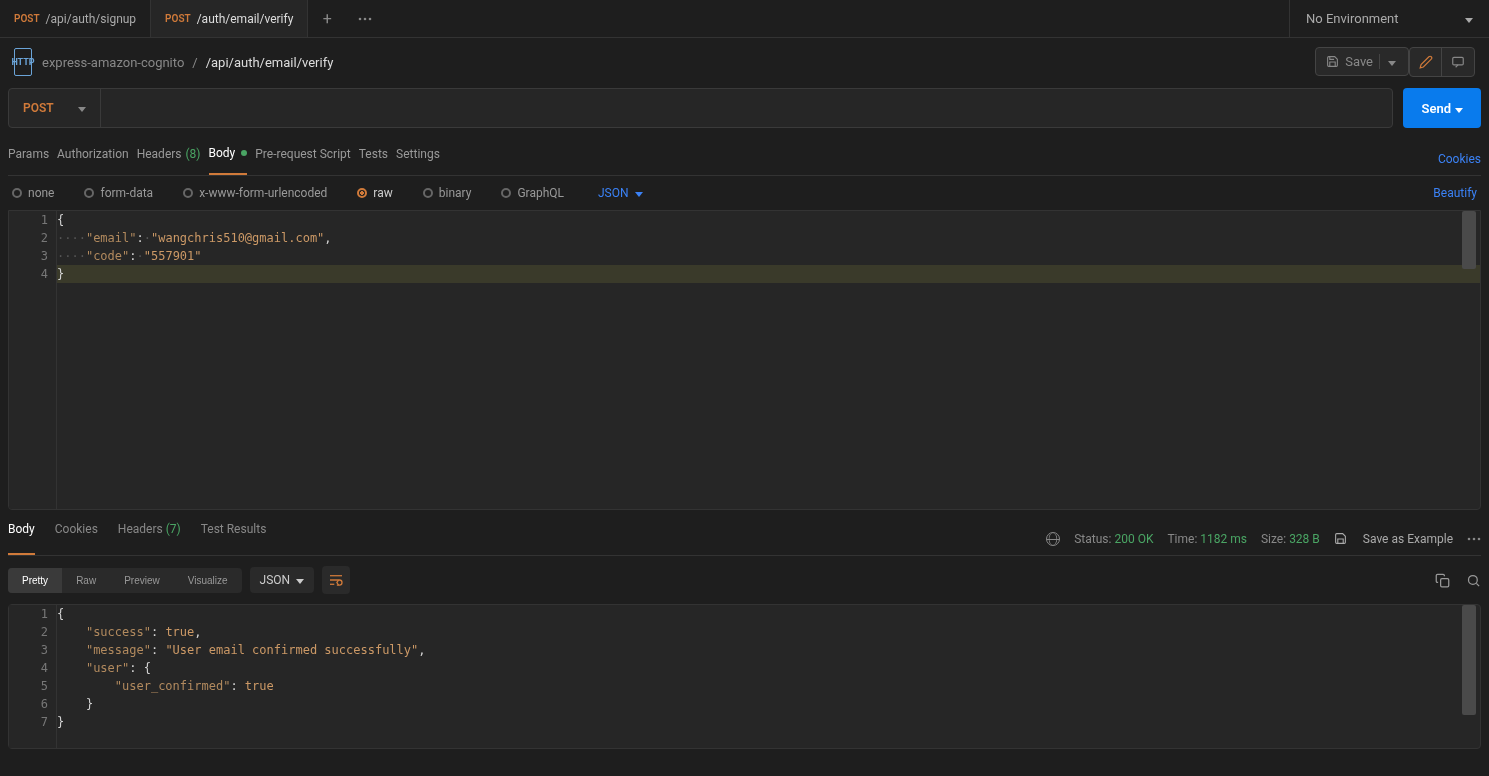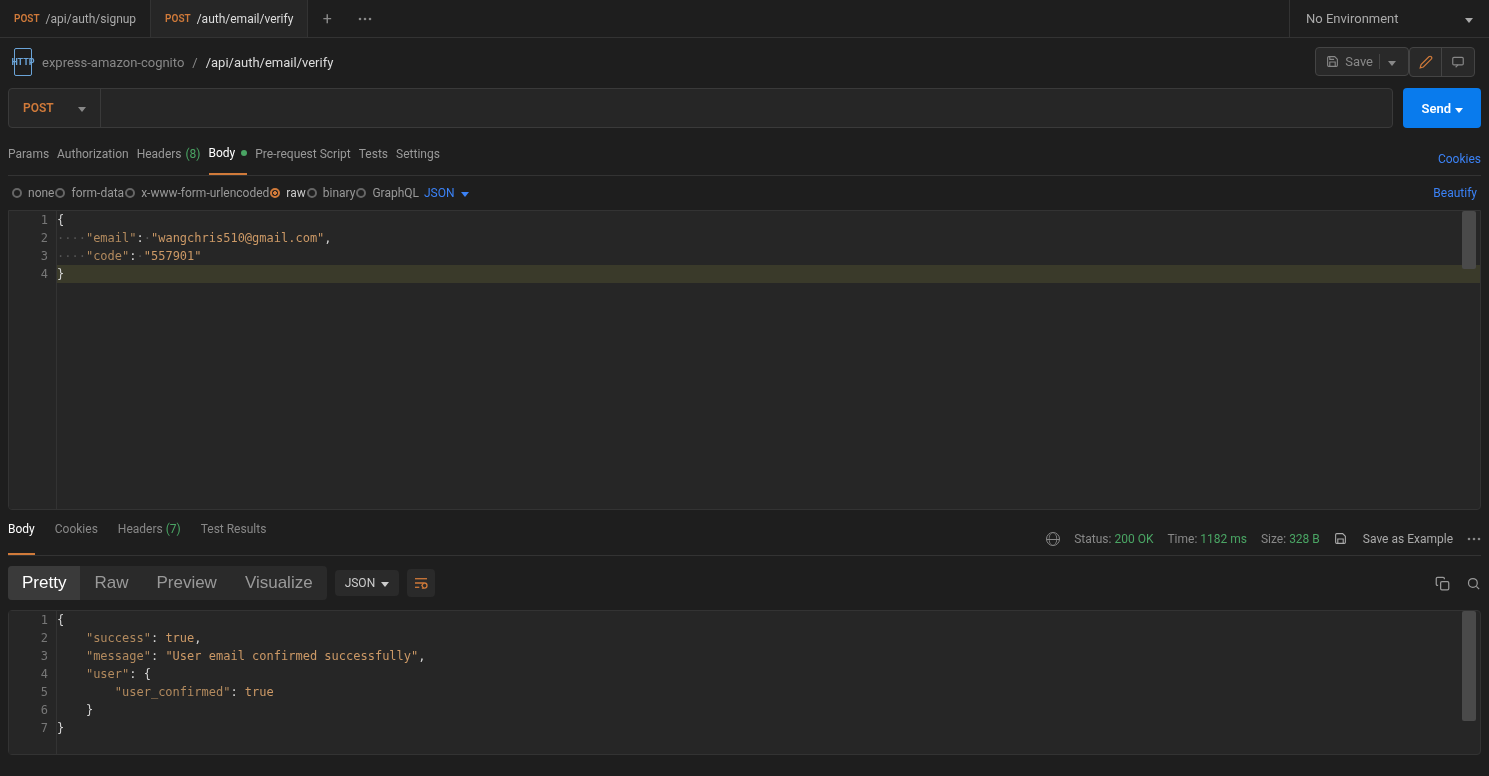--- a/index.html
+++ b/index.html
@@ -80,21 +80,21 @@
   .url-input { flex:1; background:transparent; border:none; outline:none; color:#ddd; padding:0 12px; font-size:13px; }
   .send-btn { display:flex; align-items:center; gap:4px; padding:0 18px; background:#097bed; color:#fff; border-radius:4px; font-weight:600; font-size:13px; cursor:pointer; }
 
   .req-tabs { display:flex; align-items:center; gap:8px; margin-top:14px; border-bottom:1px solid #333; height: 34px; }
   .req-tab { color:#999; cursor:pointer; padding-bottom:10px; font-size: 12px; display:flex; align-items:center; gap:4px; height:100%; }
   .req-tab.active { color:#fff; border-bottom: 2px solid #d07a3a; }
   .green-num { color: #4aa564; }
   .dot-indicator { width:6px; height:6px; border-radius:50%; background:#4aa564; display:inline-block; margin-left:2px;}
   .right-link { margin-left:auto; color:#3b82f6; cursor:pointer; font-size:12px; }
 
-  .body-type-row { display:flex; align-items:center; gap:1px; padding:10px 4px; font-size:12px; }
+  .body-type-row { display:flex; align-items:center; gap:30px; padding:10px 4px; font-size:12px; }
   .radio { display:flex; align-items:center; gap:6px; cursor:pointer; color:#999; }
   .radio-o { width:10px; height:10px; border-radius:50%; border:2px solid #666; display:inline-block; }
   .radio.active { color:#ccc; }
   .radio.active .radio-o { border-color:#d07a3a; background: radial-gradient(circle, #d07a3a 45%, transparent 50%); }
   .json-dd { display:flex; align-items:center; gap:6px; color:#3b82f6; cursor:pointer; margin-left:4px; }
 
   .editor { background:#262626; font-family: "SFMono-Regular", Consolas, monospace; font-size:12px; position:relative; }
   .editor .gutter { position:absolute; left:0; top:0; bottom:0; width:48px; background:#262626; border-right:1px solid #333; color:#777; text-align:right; padding-right:8px; }
   .editor .lines { margin-left:48px; padding:0; }
   .editor .line { height:18px; line-height:18px; white-space:pre; }
@@ -113,21 +113,21 @@
   .resp-tab { color:#888; cursor:pointer; padding-bottom:10px; height:100%; display:flex; align-items:flex-start; }
   .resp-tab.active { color:#fff; border-bottom: 2px solid #d07a3a; }
   .resp-meta { margin-left:auto; display:flex; align-items:center; gap:14px; color:#888; }
   .resp-meta .ok { color:#4aa564; }
   .globe-icon { width:14px; height:14px; border: 1px solid #888; border-radius: 50%; position: relative; }
   .globe-icon::before { content:''; position:absolute; left:0; right:0; top:50%; border-top:1px solid #888; }
   .globe-icon::after { content:''; position:absolute; top:0; bottom:0; left:50%; width: 60%; transform: translateX(-50%); border: 1px solid #888; border-radius: 50%; border-top: none; border-bottom: none; }
 
   .resp-toolbar { display:flex; align-items:center; gap:8px; padding:10px 0; font-size:12px; }
   .seg { display:flex; background:#2a2a2a; border-radius:4px; overflow:hidden; }
-  .seg button { background:transparent; border:none; color:#999; padding:7px 14px; cursor:pointer; font-size:17px; }
+  .seg button { background:transparent; border:none; color:#999; padding:7px 14px; cursor:pointer; font-size:10px; }
   .seg button.active { background:#3a3a3a; color:#fff; }
   .dd2 { display:flex; align-items:center; gap:6px; padding:6px 10px; background:#2a2a2a; border-radius:4px; color:#ccc; cursor:pointer; }
   .wrap-icon { width:28px; height:28px; display:flex; align-items:center; justify-content:center; background:#2a2a2a; border-radius:4px; cursor:pointer; color:#d07a3a; }
   .right-icons { margin-left:auto; display:flex; gap:16px; color:#888; }
   .icn { cursor:pointer; }
 
   .resp-editor { height: 145px; border:1px solid #333; border-radius:4px; }
   .mini-thumb-resp { position:absolute; right:4px; top:0; width:14px; height:110px; background: #4a4a4a; border-radius:2px; }
 
   .chev-down::after { content: ''; display:inline-block; width:0; height:0; border-left:4px solid transparent; border-right:4px solid transparent; border-top:5px solid currentColor; }

